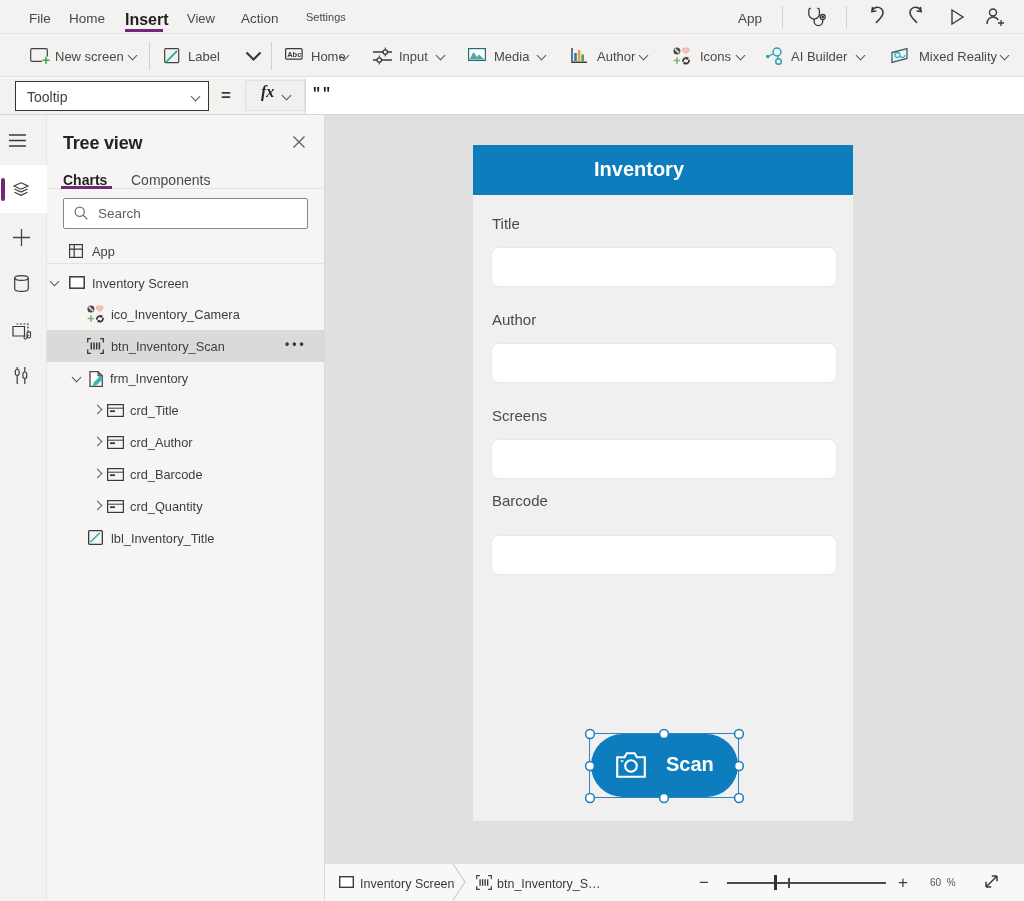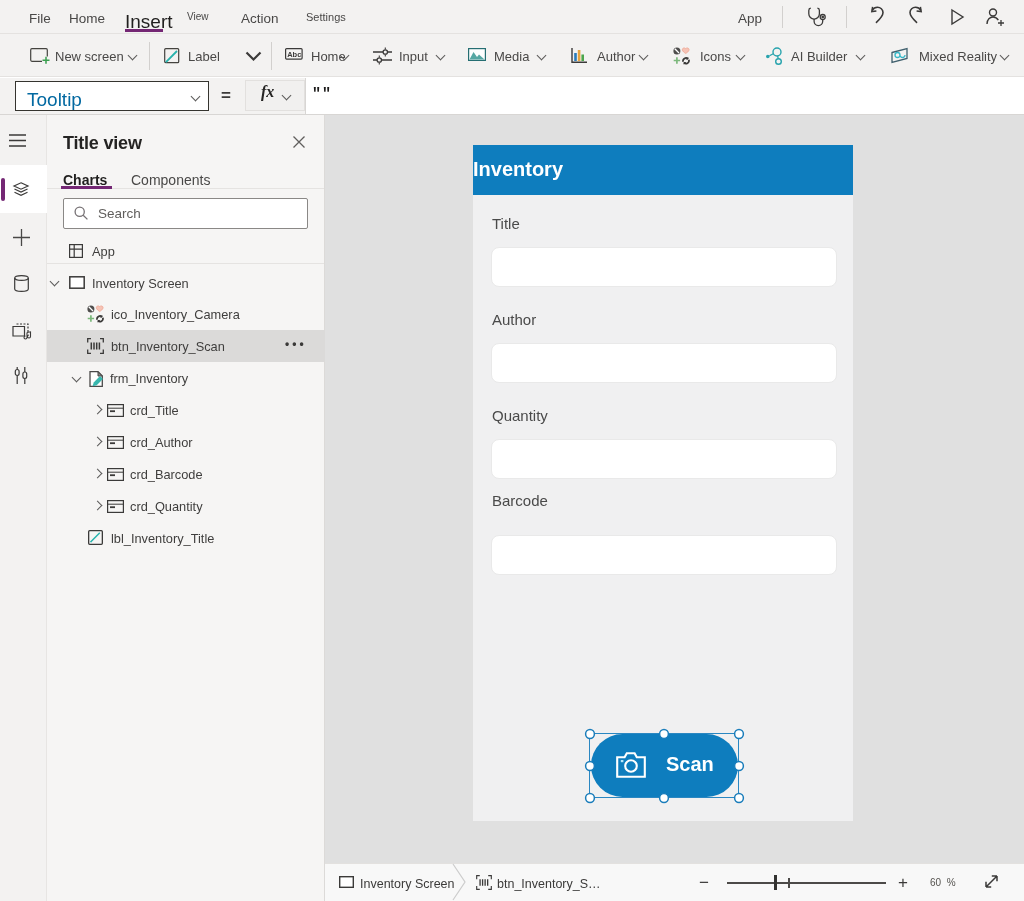--- a/index.html
+++ b/index.html
@@ -9,23 +9,23 @@
 .trow{position:absolute;font-size:12.8px;color:#3f3e3d;white-space:nowrap}
 .plabel{position:absolute;font-size:15px;color:#4a4a4a}
 .pinput{position:absolute;width:346px;height:40px;background:#fff;border:1px solid #e9e9e9;border-radius:8px;box-sizing:border-box}
 svg{position:absolute;overflow:visible}
 </style></head>
 <body>
 
 <div class="a" style="left:0;top:0;width:1024px;height:34px;background:#f3f2f1;border-bottom:1px solid #e4e2e0;box-sizing:border-box"></div>
 <div class="a" style="top:11px;left:29px;font-size:13.5px;color:#494847">File</div>
 <div class="a" style="top:11px;left:69px;font-size:13.5px;color:#494847">Home</div>
-<div class="a" style="top:11px;left:125px;font-size:19px;color:#201f1e;font-weight:normal">Insert</div>
+<div class="a" style="top:11px;left:125px;font-size:16px;color:#201f1e;font-weight:bold">Insert</div>
 <div class="a" style="top:29px;left:125px;width:38px;height:3px;background:#742774"></div>
-<div class="a" style="top:11px;left:187px;font-size:10px;color:#494847">View</div>
+<div class="a" style="top:11px;left:187px;font-size:13px;color:#494847">View</div>
 <div class="a" style="top:11px;left:241px;font-size:13.5px;color:#494847">Action</div>
 <div class="a" style="top:11px;left:306px;font-size:11px;color:#494847">Settings</div>
 <div class="a" style="top:11px;left:738px;font-size:13.5px;color:#494847">App</div>
 <div class="sep-v" style="left:782px;top:6px;height:22px"></div>
 <div class="sep-v" style="left:846px;top:6px;height:22px"></div>
 
 <svg class="a" style="left:806px;top:6px" width="22" height="22" viewBox="0 0 22 22" fill="none" stroke="#3b3a39" stroke-width="1.3">
   <path d="M4.8 2.2 c-1.6 0.2 -2 1.2 -2 2.2 v3.4 a5.3 5.3 0 0 0 10.6 0 V4.4 c0 -1 -0.4 -2 -2 -2.2"></path>
   <path d="M8.1 13 v2.3 a4.3 4.3 0 0 0 8.6 0 v-1.6"></path>
   <circle cx="16.7" cy="11" r="2.5"></circle>
@@ -130,21 +130,21 @@
   <path d="M4 8 a2.5 2.5 0 1 0 5 0 a2.5 2.5 0 1 0 -5 0 M9 8 a2.5 2.5 0 1 0 5 0" stroke="#35b7c8" stroke-width="1.3"></path>
 </svg>
 <div class="tlabel" style="left:919px;top:49px">Mixed Reality</div>
 <span class="chev" style="left:1001px;top:52px"></span>
 
 <div class="a" style="left:0;top:78px;width:1024px;height:37px;background:#f3f2f1;border-bottom:1px solid #d8d6d4;box-sizing:border-box"></div>
 <div class="a" style="left:305px;top:78px;width:719px;height:36px;background:#fff"></div>
 <div class="a" style="left:245px;top:80px;width:60px;height:31px;background:#f1f0ef;border:1px solid #e2e0de;box-sizing:border-box"></div>
 <div class="a" style="left:305px;top:78px;width:1px;height:36px;background:#d8d6d4"></div>
 <div class="a" style="left:15px;top:81px;width:194px;height:30px;background:#fff;border:1.5px solid #35342f;box-sizing:border-box"></div>
-<div class="a" style="left:27px;top:89px;font-size:19px;color:#0369a1">Tooltip</div>
+<div class="a" style="left:27px;top:89px;font-size:14px;color:#404040">Tooltip</div>
 <span class="chev" style="left:192px;top:93px"></span>
 <div class="a" style="left:221px;top:86px;font-size:17px;font-weight:bold;color:#3b3a39">=</div>
 <div class="a" style="left:261px;top:83px;font-size:16px;color:#252423;font-family:'Liberation Serif',serif;font-style:italic;font-weight:bold">fx</div>
 <span class="chev" style="left:283px;top:92px"></span>
 <div class="a" style="left:312px;top:86px;font-size:15px;color:#1b1a19;font-family:'Liberation Mono',monospace;font-weight:bold;letter-spacing:1px">""</div>
 
 <div class="a" style="left:0;top:115px;width:47px;height:786px;background:#f3f2f1;border-right:1px solid #e7e5e3;box-sizing:border-box"></div>
 <svg class="a" style="left:9px;top:134px" width="17" height="13" viewBox="0 0 17 13" stroke="#3b3a39" stroke-width="1.4">
   <path d="M0 1 h17 M0 6.5 h17 M0 12 h17"></path>
 </svg>
@@ -168,21 +168,21 @@
   <path d="M1 5.5 h11.5 v9.5 h-11.5 z"></path>
   <path d="M15 11.5 v5 M15 16.5 a1.5 1.5 0 1 1 -1.5 -1.5 M15 11.5 l3.5 -0.7 v4.7 M18.5 15.5 a1.5 1.5 0 1 1 -1.5 -1.5" stroke-width="1.1"></path>
 </svg>
 <svg class="a" style="left:14px;top:367px" width="14" height="17" viewBox="0 0 14 17" fill="none" stroke="#3b3a39" stroke-width="1.2">
   <path d="M3.2 0 v2.5 M3.2 8.5 v8.5 M10.8 0 v5 M10.8 11.5 v5.5"></path>
   <rect x="1.3" y="2.5" width="3.8" height="6" rx="1.9"></rect>
   <rect x="8.9" y="5" width="3.8" height="6.5" rx="1.9"></rect>
 </svg>
 
 <div class="a" style="left:47px;top:115px;width:278px;height:786px;background:#f6f5f4;border-right:1px solid #dcdad8;box-sizing:border-box"></div>
-<div class="a" style="left:63px;top:133px;font-size:18px;font-weight:bold;color:#252423;letter-spacing:-0.2px">Title view</div>
+<div class="a" style="left:63px;top:133px;font-size:18px;font-weight:bold;color:#252423;letter-spacing:-0.2px">Tree view</div>
 <svg class="a" style="left:293px;top:136px" width="12" height="12" viewBox="0 0 12 12" stroke="#605e5c" stroke-width="1.3">
   <path d="M0.5 0.5 L11.5 11.5 M11.5 0.5 L0.5 11.5"></path>
 </svg>
 <div class="a" style="left:63px;top:172px;font-size:14px;font-weight:bold;color:#201f1e">Charts</div>
 <div class="a" style="left:131px;top:172px;font-size:14px;color:#494847">Components</div>
 <div class="a" style="left:47px;top:188px;width:277px;height:1px;background:#e5e3e1"></div>
 <div class="a" style="left:61px;top:186px;width:51px;height:3px;background:#742774"></div>
 
 <div class="a" style="left:63px;top:198px;width:245px;height:31px;background:#fff;border:1px solid #8a8886;border-radius:2px;box-sizing:border-box"></div>
 <svg class="a" style="left:74px;top:206px" width="14" height="14" viewBox="0 0 14 14" fill="none" stroke="#767174" stroke-width="1.3">
@@ -262,26 +262,26 @@
 <svg class="a" style="left:88px;top:530px" width="15" height="15" viewBox="0 0 15 15" fill="none">
   <rect x="0.65" y="0.65" width="13.7" height="13.7" rx="1" stroke="#3b3a39" stroke-width="1.3"></rect>
   <path d="M3.6 11 L10.8 3.8 M11.8 2.8 l-1 1 M3.6 11 l-1.1 1.1" stroke="#27b3ad" stroke-width="1.5"></path>
 </svg>
 <div class="trow" style="left:111px;top:531px">lbl_Inventory_Title</div>
 
 <div class="a" style="left:325px;top:115px;width:699px;height:748px;background:#e0e0e0"></div>
 
 <div class="a" style="left:473px;top:145px;width:380px;height:676px;background:#f0f0f1"></div>
 <div class="a" style="left:473px;top:145px;width:380px;height:50px;background:#0e7dbe"></div>
-<div class="a" style="left:473px;top:158px;width:332px;height:26px;font-size:20px;font-weight:bold;color:#fff;text-align:left">Inventory</div>
+<div class="a" style="left:473px;top:158px;width:332px;height:26px;font-size:20px;font-weight:bold;color:#fff;text-align:center">Inventory</div>
 <div class="plabel" style="left:492px;top:215px">Title</div>
 <div class="pinput" style="left:491px;top:247px"></div>
 <div class="plabel" style="left:492px;top:311px">Author</div>
 <div class="pinput" style="left:491px;top:343px"></div>
-<div class="plabel" style="left:492px;top:407px">Quantity</div>
+<div class="plabel" style="left:492px;top:407px">Screens</div>
 <div class="pinput" style="left:491px;top:439px"></div>
 <div class="plabel" style="left:492px;top:492px">Barcode</div>
 <div class="pinput" style="left:491px;top:535px"></div>
 
 <div class="a" style="left:591px;top:734px;width:147px;height:63px;background:#0e7dbe;border-radius:32px"></div>
 <svg class="a" style="left:616px;top:752px" width="30" height="26" viewBox="0 0 30 26" fill="none" stroke="#fff" stroke-width="2.1">
   <path d="M1.2 5.2 H8.6 L10.8 1.2 H18.6 L20.8 5.2 H28.8 V24.8 H1.2 Z"></path>
   <circle cx="15" cy="14" r="5.8"></circle>
   <rect x="4.8" y="8" width="2.6" height="2.2" fill="#b8e8fb" stroke="none"></rect>
 </svg>

